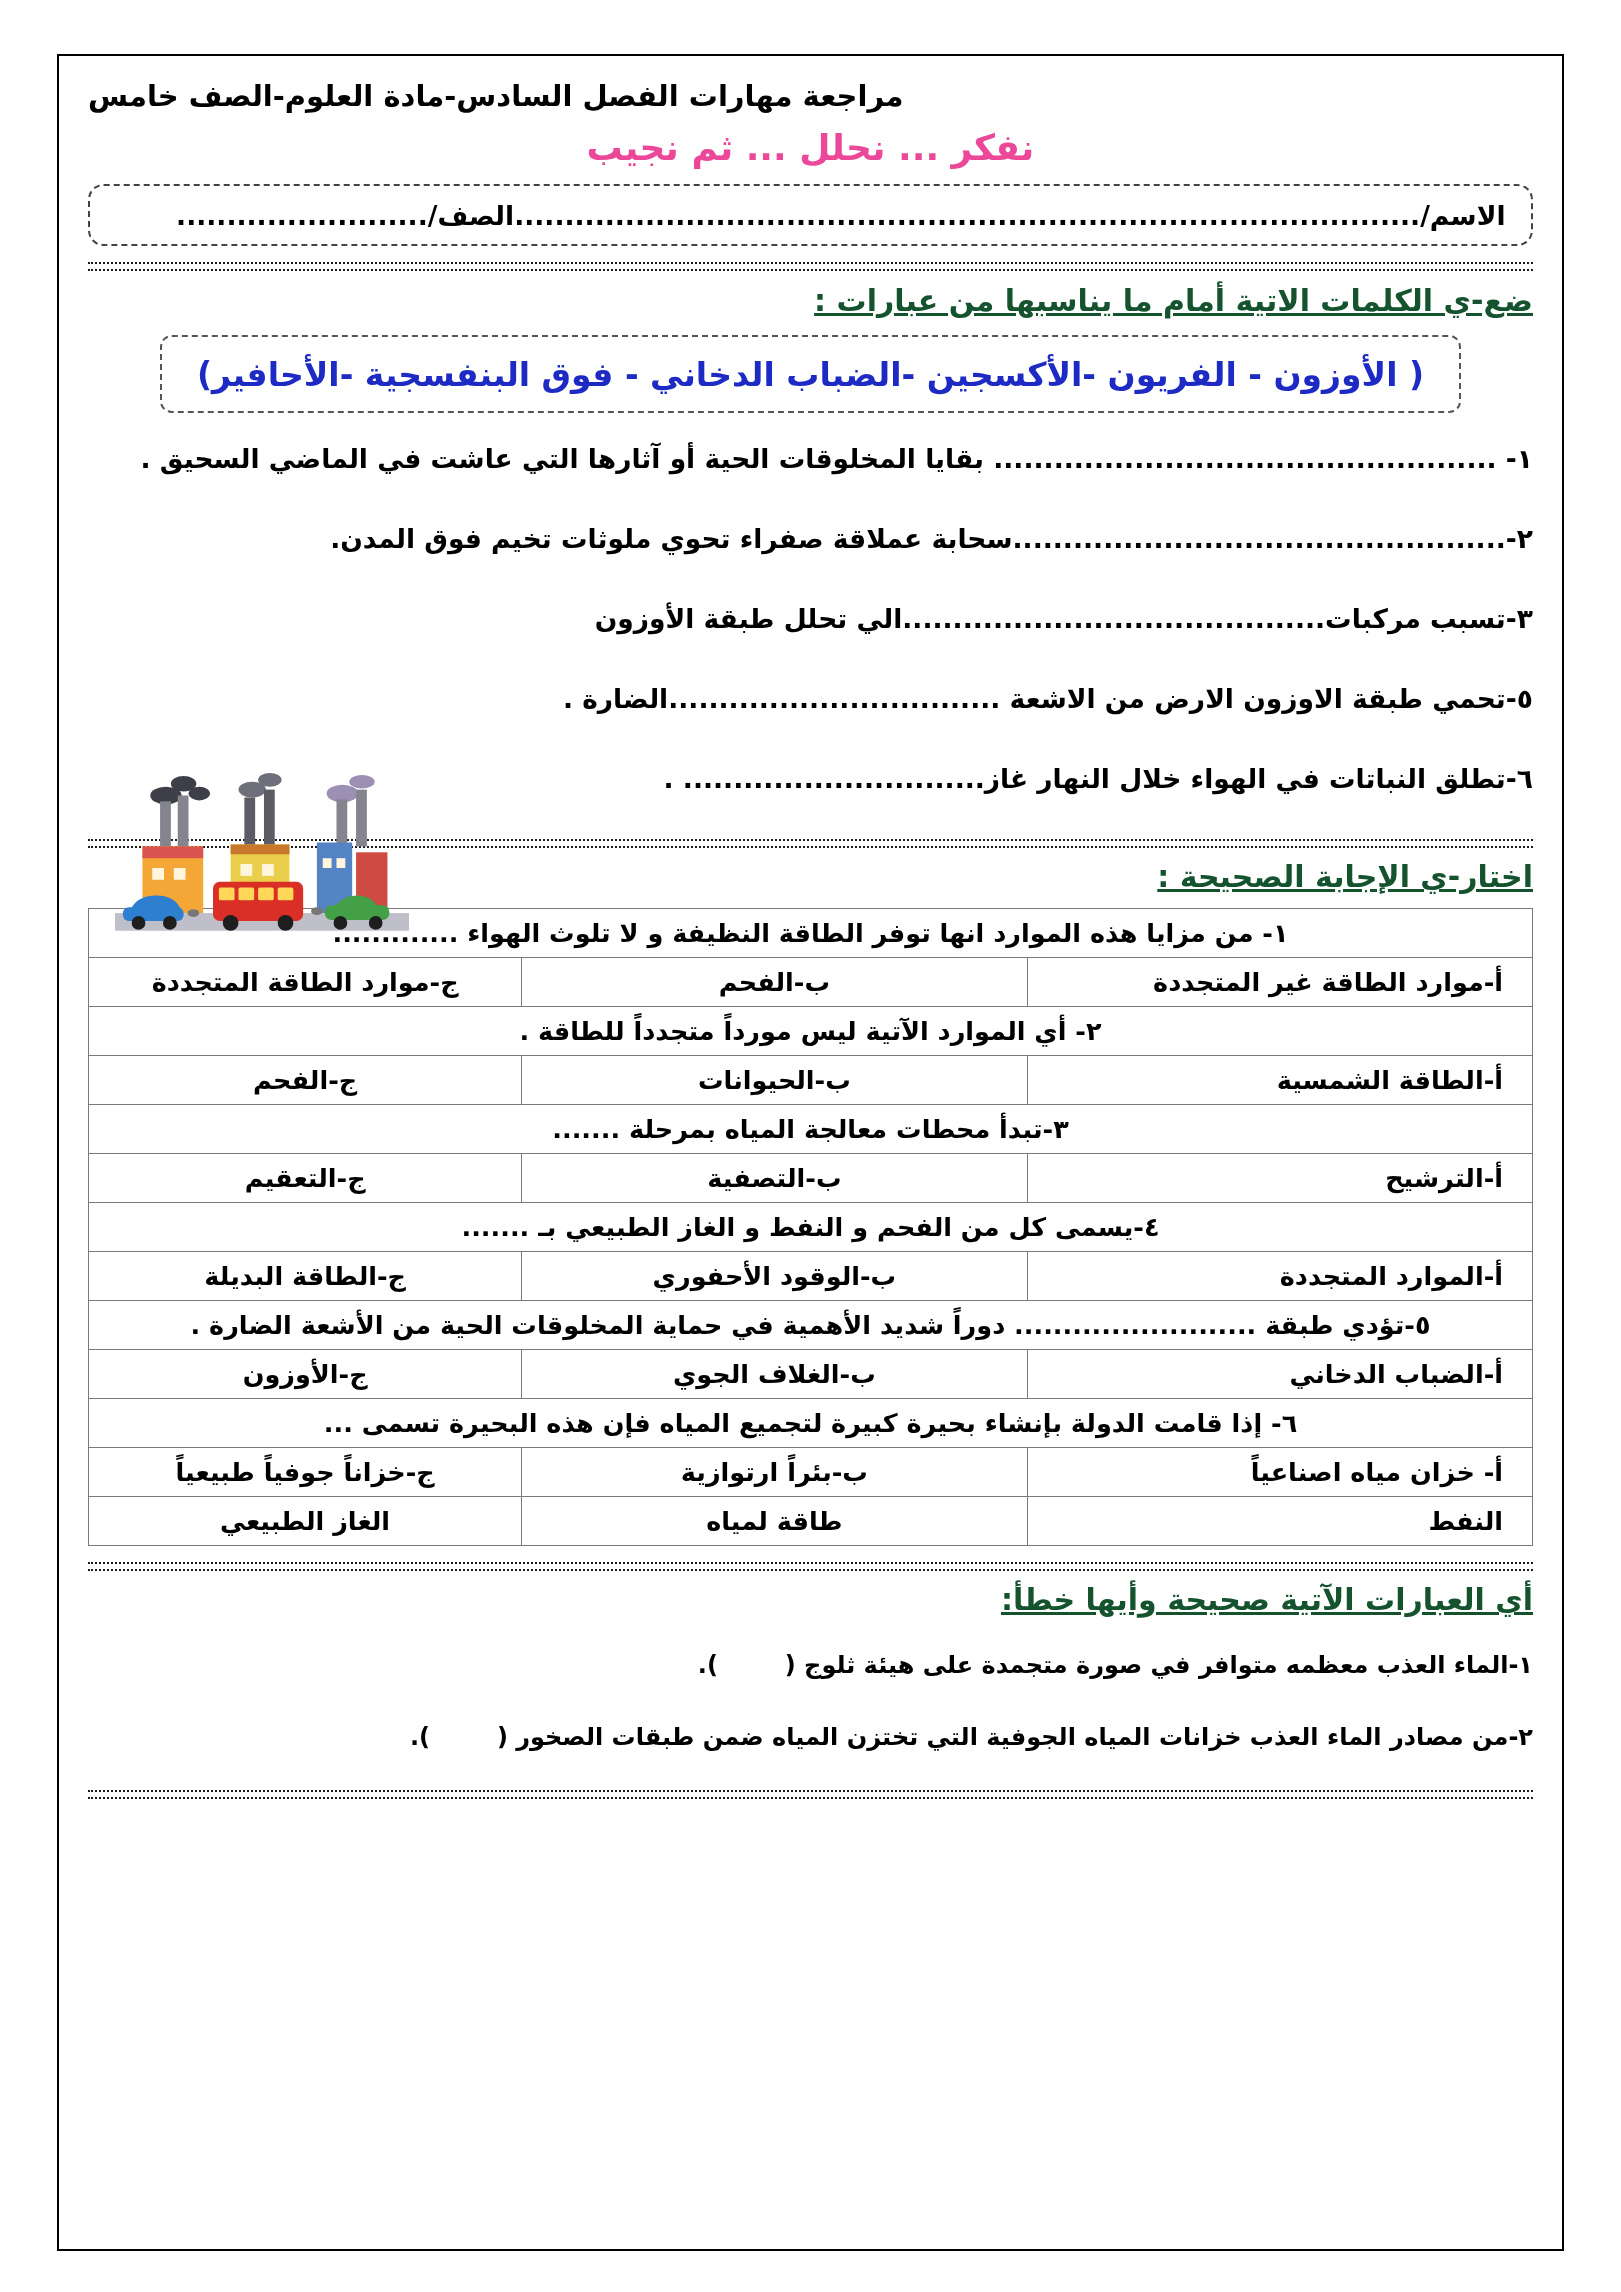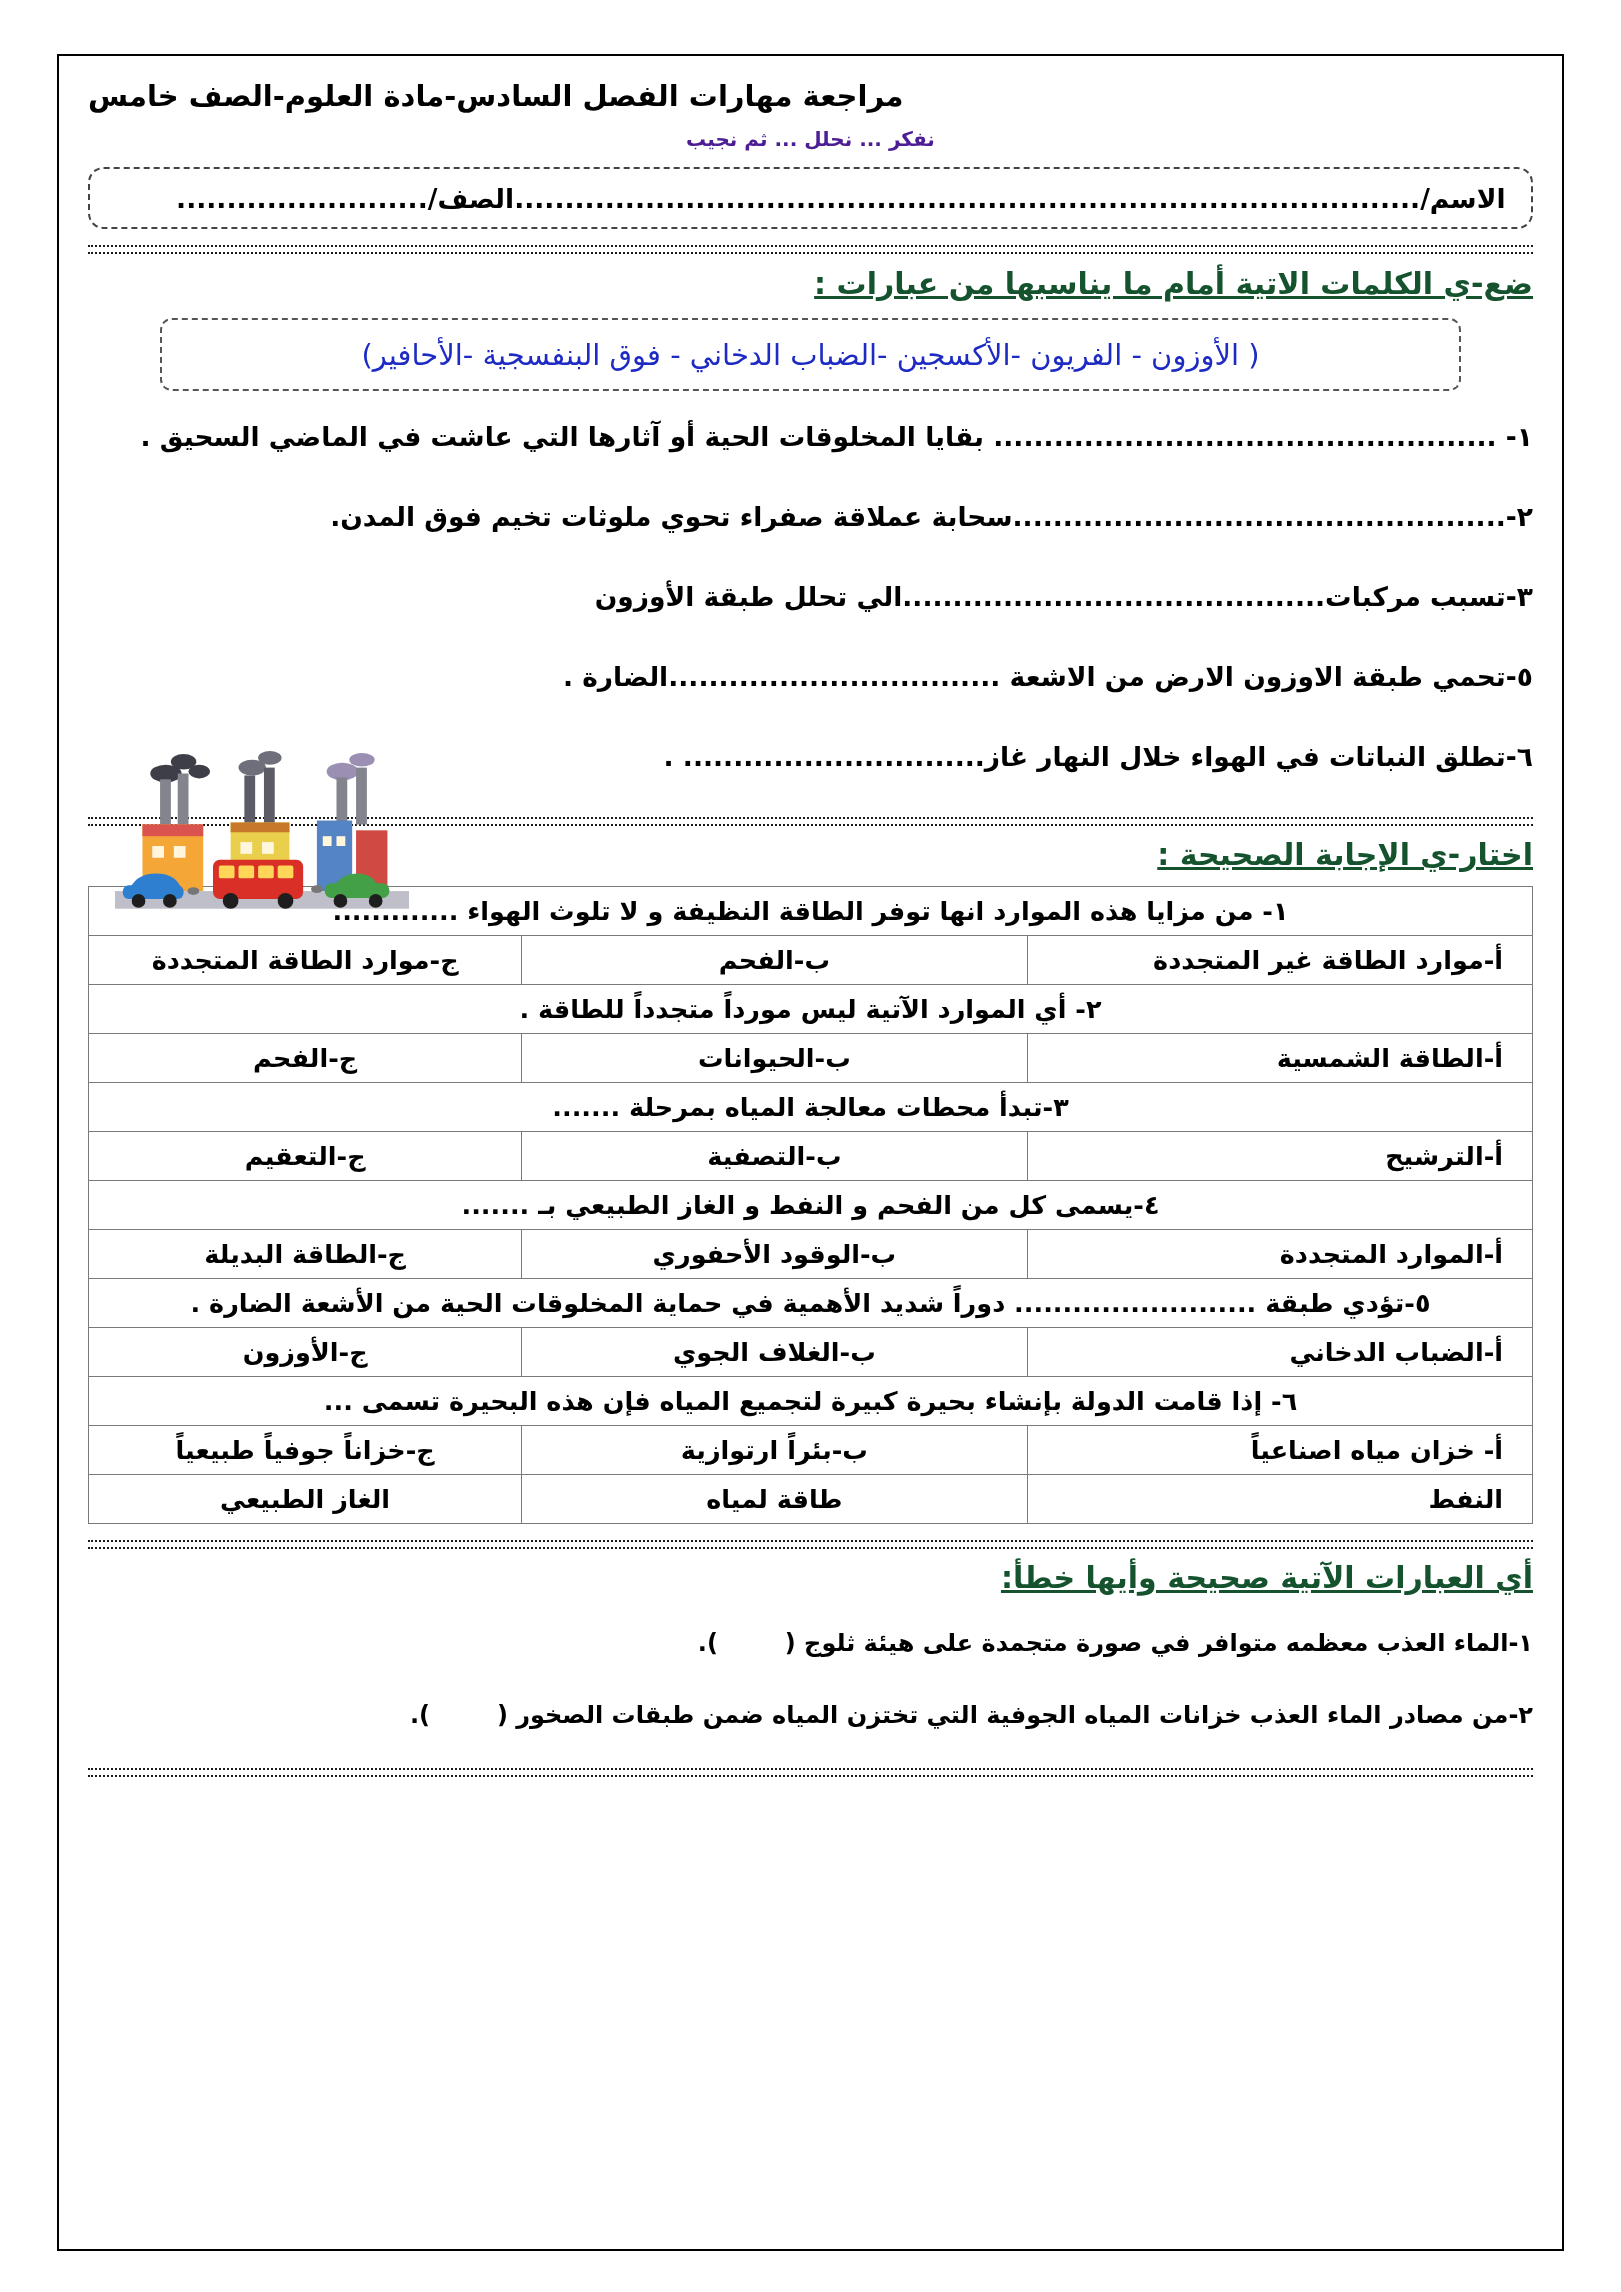--- a/index.html
+++ b/index.html
@@ -1,28 +1,28 @@
 <!DOCTYPE html>
 <html lang="ar" dir="rtl"><head>
 <meta charset="utf-8">
 <style>
   * { margin:0; padding:0; box-sizing:border-box; }
   html,body { width:1621px; height:2293px; background:#fff; overflow:hidden;
               font-family:"DejaVu Sans", sans-serif; color:#000; }
   .page { position:absolute; top:54px; left:57px; right:57px; bottom:41px;
           border:2.9px solid #000; padding:13.7px 29px 0 29px; direction:rtl; overflow:hidden; }
   .title { text-align:left; font-size:29px; font-weight:bold; margin-top:9.8px; }
-  .subtitle { text-align:center; font-size:20px; font-weight:bold; color:#4c1d95; margin-top:13.7px; }
+  .subtitle { text-align:center; font-size:36px; font-weight:bold; color:#ec4899; margin-top:13.7px; }
   .name-box { border:2px dashed #444; border-radius:15.7px; margin-top:15.7px; padding:13.7px 25.5px;
               font-size:26.5px; font-weight:bold; overflow:hidden; white-space:nowrap; }
   .sep { height:8.8px; border-top:2px dotted #1a1a1a; border-bottom:2px dotted #1a1a1a; margin:15.7px 0 11.8px 0; }
   .heading { color:#14532d; font-size:30px; font-weight:bold; text-decoration:underline;
              text-align:right; margin:9.8px 0 13.7px 0; }
   .word-bank { border:2px dashed #555; border-radius:11.8px; width:90%; margin:17.6px auto 25.5px auto;
-               padding:17.6px 11.8px; text-align:center; color:#1d2bc4; font-size:29px; font-weight:normal; }
+               padding:17.6px 11.8px; text-align:center; color:#1d2bc4; font-size:33px; font-weight:bold; }
   .items { position:relative; font-size:26.5px; font-weight:bold; }
   .item { text-align:right; line-height:39px; margin-bottom:41px; }
   .item.g1 { margin-top:17.6px; }
   .item.g2 { margin-top:23.5px; }
   .illustration { position:absolute; left:27.4px; top:331px; width:294px; height:196px; }
   table.mcq { width:100%; border-collapse:collapse; font-size:25.5px; font-weight:bold; margin-top:5.9px; }
   table.mcq td { border:1.5px solid #7a7a7a; padding:5.9px 11.8px; height:49px; vertical-align:middle; }
   table.mcq tr.q td { text-align:center; }
   table.mcq td.a { width:35%; text-align:right; padding-right:29px; }
   table.mcq td.b { width:35%; text-align:center; }

